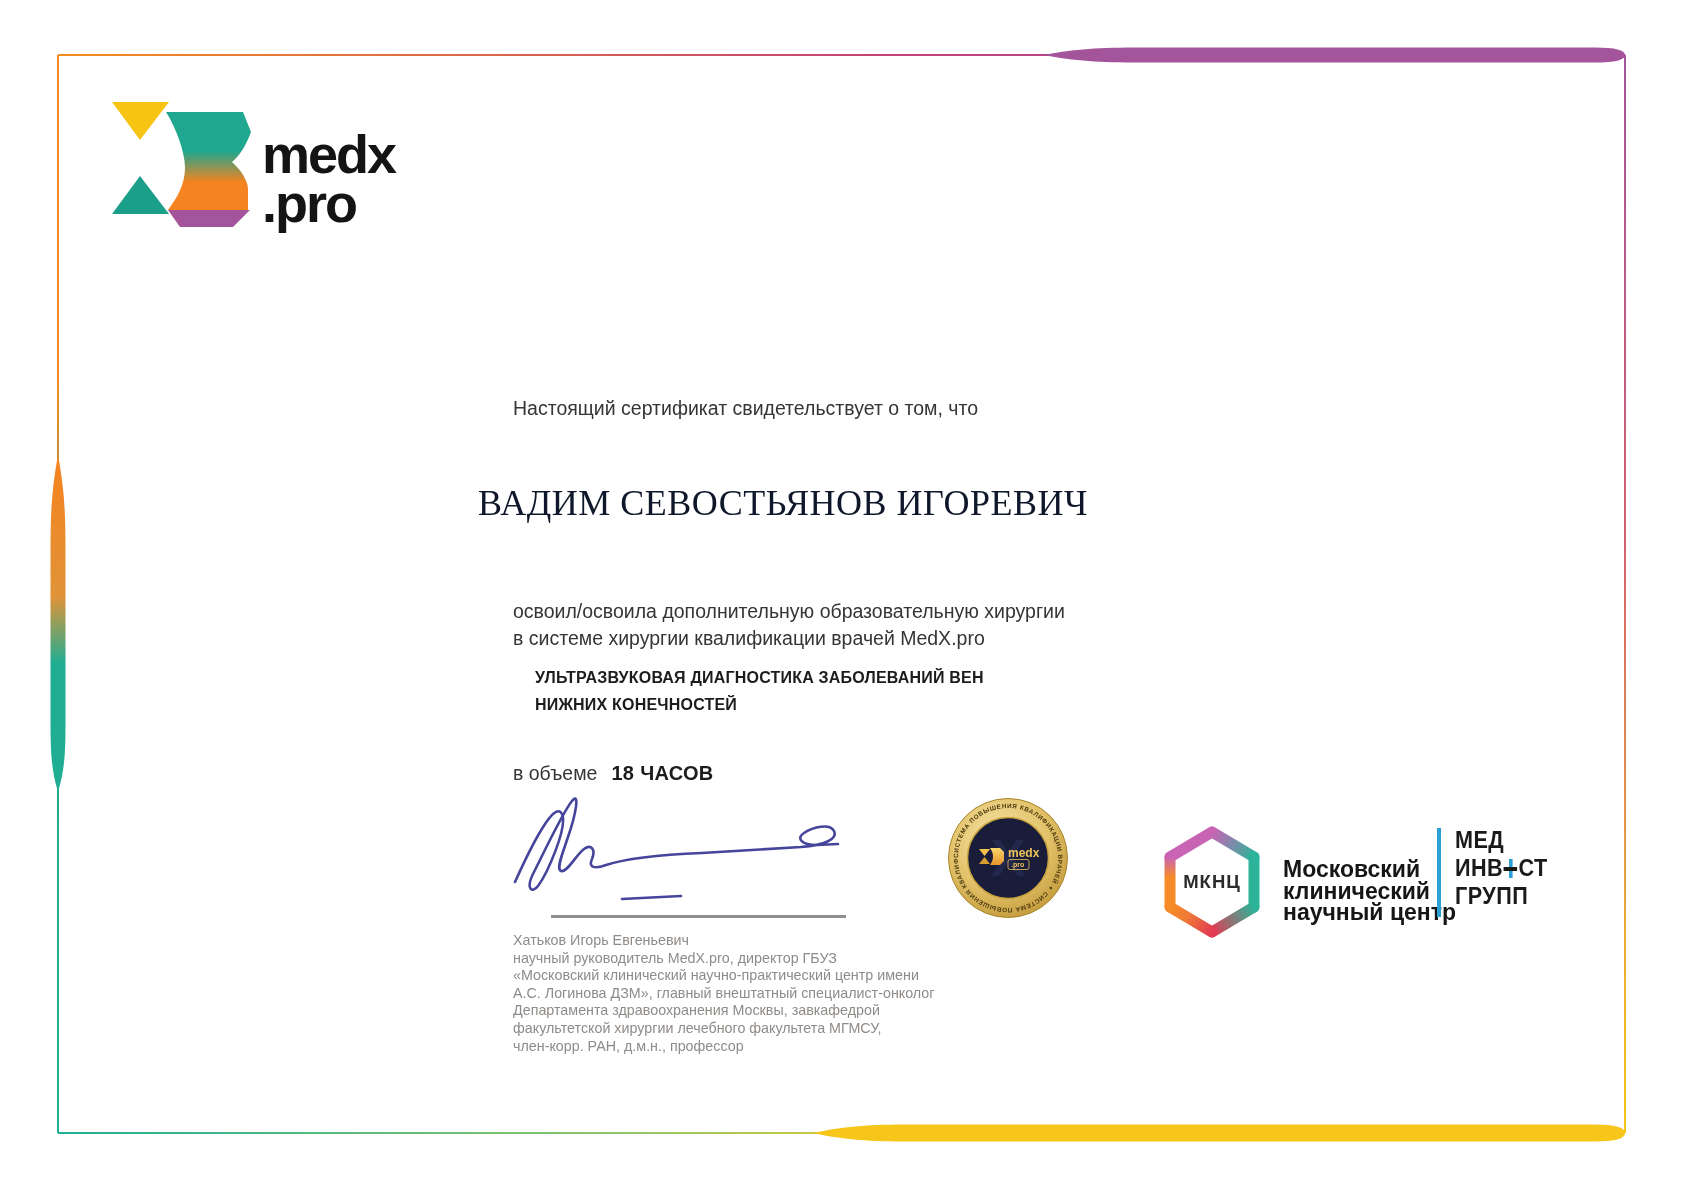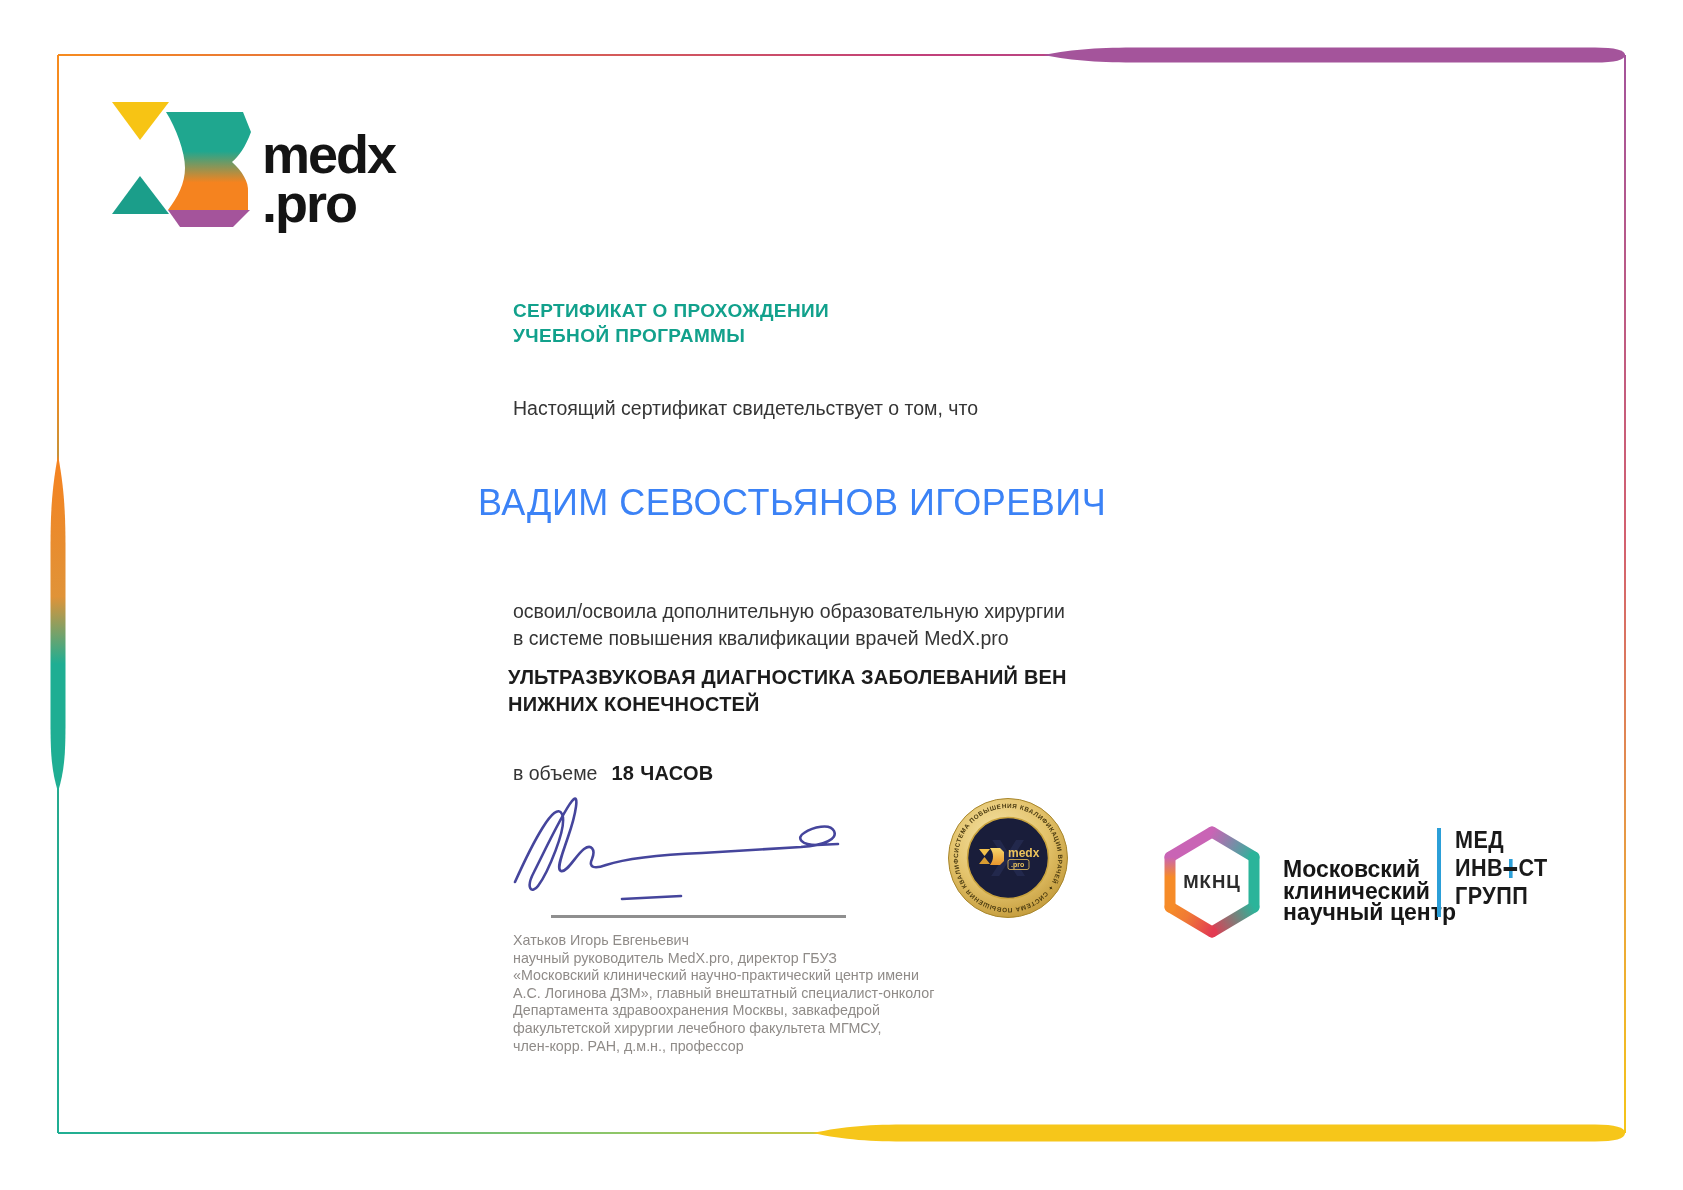--- a/index.html
+++ b/index.html
@@ -9,24 +9,24 @@
   svg{display:block;}
 
   
   .logo-text{left:262px;top:130px;font-weight:800;font-size:54px;line-height:49px;
              color:#141414;letter-spacing:-2px;}
 
   
   .cert-title{left:513px;top:299px;font-size:19px;line-height:24.5px;font-weight:700;
               color:#12a18c;letter-spacing:.4px;}
   .intro{left:513px;top:397px;font-size:19.5px;color:#353535;}
-  .recipient{left:478px;top:482px;font-family:Liberation Sans, sans-serif;
-             font-size:36px;color:#3b82f6;letter-spacing:.5px;}
+  .recipient{left:478px;top:482px;font-family:Liberation Serif, serif;
+             font-size:36px;color:#0f172a;letter-spacing:.5px;}
   .desc{left:513px;top:598px;font-size:19.5px;line-height:27px;color:#353535;}
-  .program{left:508px;top:664px;font-size:20px;line-height:27px;font-weight:700;color:#1c1c1c;
+  .program{left:535px;top:664px;font-size:16px;line-height:27px;font-weight:700;color:#1c1c1c;
            letter-spacing:.2px;}
   .volume{left:513px;top:762px;font-size:19.5px;color:#353535;}
   .volume b{font-size:20px;color:#1c1c1c;margin-left:14px;letter-spacing:.3px;margin-top:22px;}
 
   .sig-rule{left:551px;top:915px;width:295px;height:2.5px;background:#8f8f8f;}
   .sig-block{left:513px;top:932px;font-size:14.3px;line-height:17.6px;color:#8f8b88;}
 
   
   .mknc-name{left:1283px;top:859px;font-size:23px;line-height:21.5px;font-weight:600;color:#161616;}
 
@@ -97,32 +97,28 @@
     <polygon points="4,4 61,4 32,42" fill="#f7c414"></polygon>
     <polygon points="32,78 4,116 61,116" fill="#1b9e8a"></polygon>
     <path d="M58,14 L135,14 L143,34 C137,50 131,58 124,64 C134,73 141,84 140,94 L140,112 L60,112 C70,99 77,85 77,70 C77,54 68,30 58,14 Z" fill="url(#ribbonGrad)"></path>
     <polygon points="60,112 142,112 125,129 72,129" fill="#a4549b"></polygon>
   </svg>
   <div class="abs logo-text">
     <div>medx</div>
     <div>.pro</div>
   </div>
 
-  <div class="abs cert-title">
-    <div>СЕРТИФИКАТ О ПРОХОЖДЕНИИ</div>
-    <div>УЧЕБНОЙ ПРОГРАММЫ</div>
-  </div>
 
   <div class="abs intro">Настоящий сертификат свидетельствует о том, что</div>
 
   <div class="abs recipient">ВАДИМ СЕВОСТЬЯНОВ ИГОРЕВИЧ</div>
 
   <div class="abs desc">
     <div>освоил/освоила дополнительную образовательную хирургии</div>
-    <div>в системе повышения квалификации врачей MedX.pro</div>
+    <div>в системе хирургии квалификации врачей MedX.pro</div>
   </div>
 
   <div class="abs program">
     <div>УЛЬТРАЗВУКОВАЯ ДИАГНОСТИКА ЗАБОЛЕВАНИЙ ВЕН</div>
     <div>НИЖНИХ КОНЕЧНОСТЕЙ</div>
   </div>
 
   <div class="abs volume">
     <span>в объеме</span><b>18 ЧАСОВ</b>
   </div>

